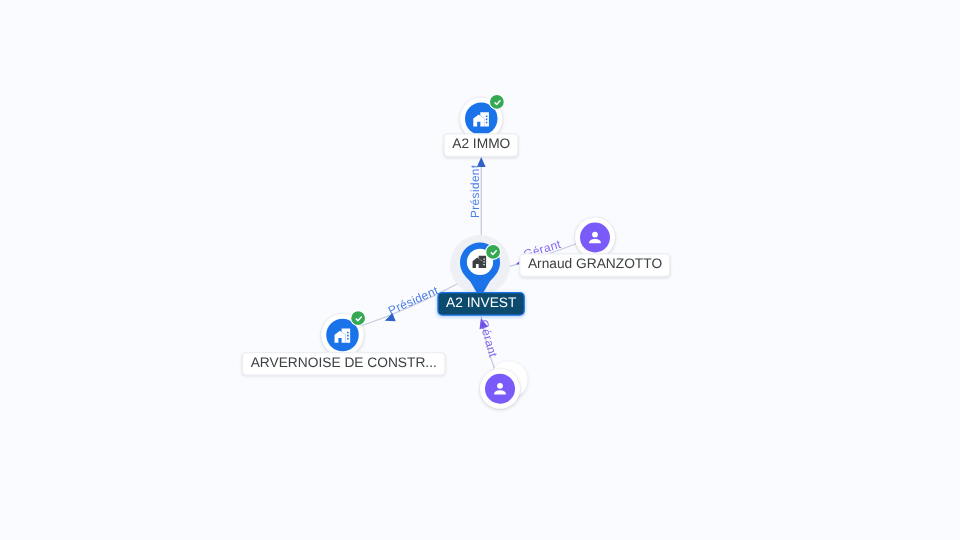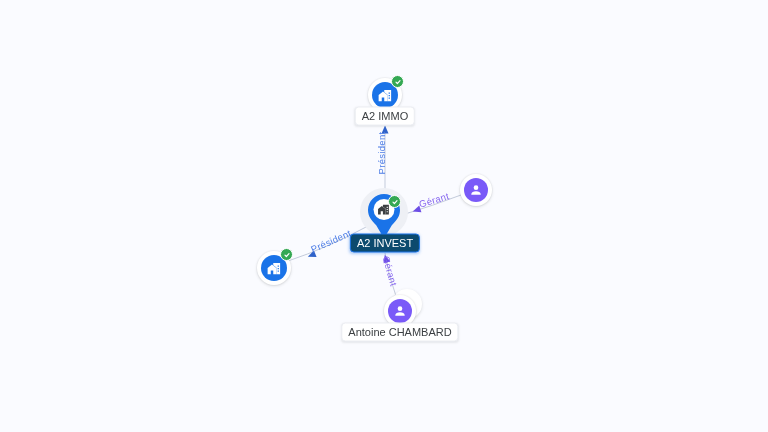--- a/index.html
+++ b/index.html
@@ -132,43 +132,44 @@
   <div class="node person" style="left:460px;top:174px;">
     <div class="circle-outer">
       <div class="circle-inner purple">
         <svg width="14" height="14" viewBox="0 0 24 24" fill="#ffffff">
           <circle cx="12" cy="8" r="4"></circle>
           <path d="M4 19c0-3.3 3.6-5 8-5s8 1.7 8 5v1H4z"></path>
         </svg>
       </div>
     </div>
   </div>
+  <div class="node-label" style="left:476px;top:212px;">Arnaud GRANZOTTO</div>
 
   <div class="node company" style="left:257px;top:251px;">
     <div class="circle-outer">
       <div class="circle-inner blue">
         <svg width="15" height="15" viewBox="0 0 24 24" fill="#ffffff">
           <path d="M1 11v10h5v-6h4v6h5V11L8 5.6z"></path>
           <path fill-rule="evenodd" d="M10 3h11v18h-6V10.5l-5-3.6zM17 7v2h2V7zm0 4v2h2v-2zm0 4v2h2v-2z"></path>
         </svg>
       </div>
     </div>
     <div class="badge" style="right:-2px;top:-3px;">
       <svg width="8" height="8" viewBox="0 0 12 12">
           <path d="M3 6.3l2 2 4-4.4" stroke="#fff" stroke-width="1.8" fill="none" stroke-linecap="round" stroke-linejoin="round"></path>
         </svg>
     </div>
   </div>
+  <div class="node-label" style="left:275px;top:291px;">ARVERNOISE DE CONSTR...</div>
 
   <div class="node person" style="left:384px;top:295px;">
     <div class="stack-behind" style="left:8px;top:-6px;"></div>
     <div class="circle-outer">
       <div class="circle-inner purple">
         <svg width="14" height="14" viewBox="0 0 24 24" fill="#ffffff">
           <circle cx="12" cy="8" r="4"></circle>
           <path d="M4 19c0-3.3 3.6-5 8-5s8 1.7 8 5v1H4z"></path>
         </svg>
       </div>
     </div>
   </div>
-  <div class="node-label" style="left:400px;top:332px;">Antoine CHAMBARD</div>
 
 </div>
 
 </body></html>

